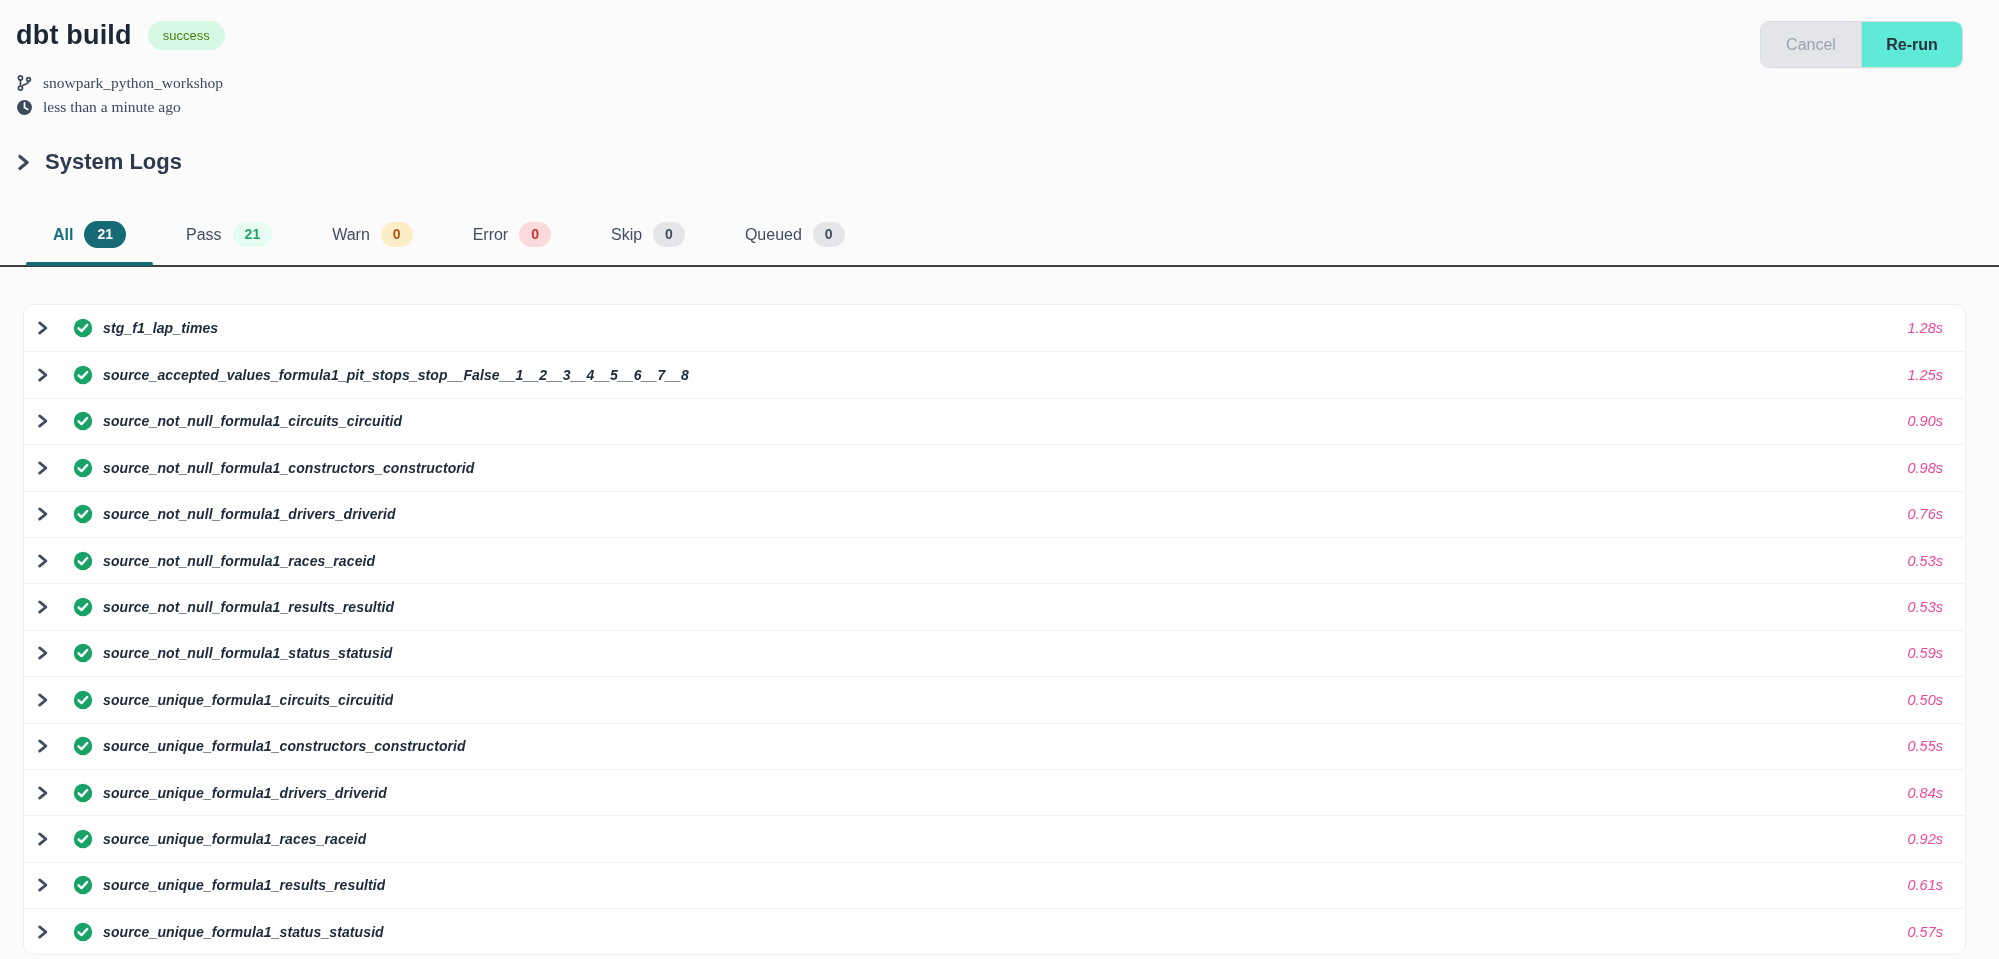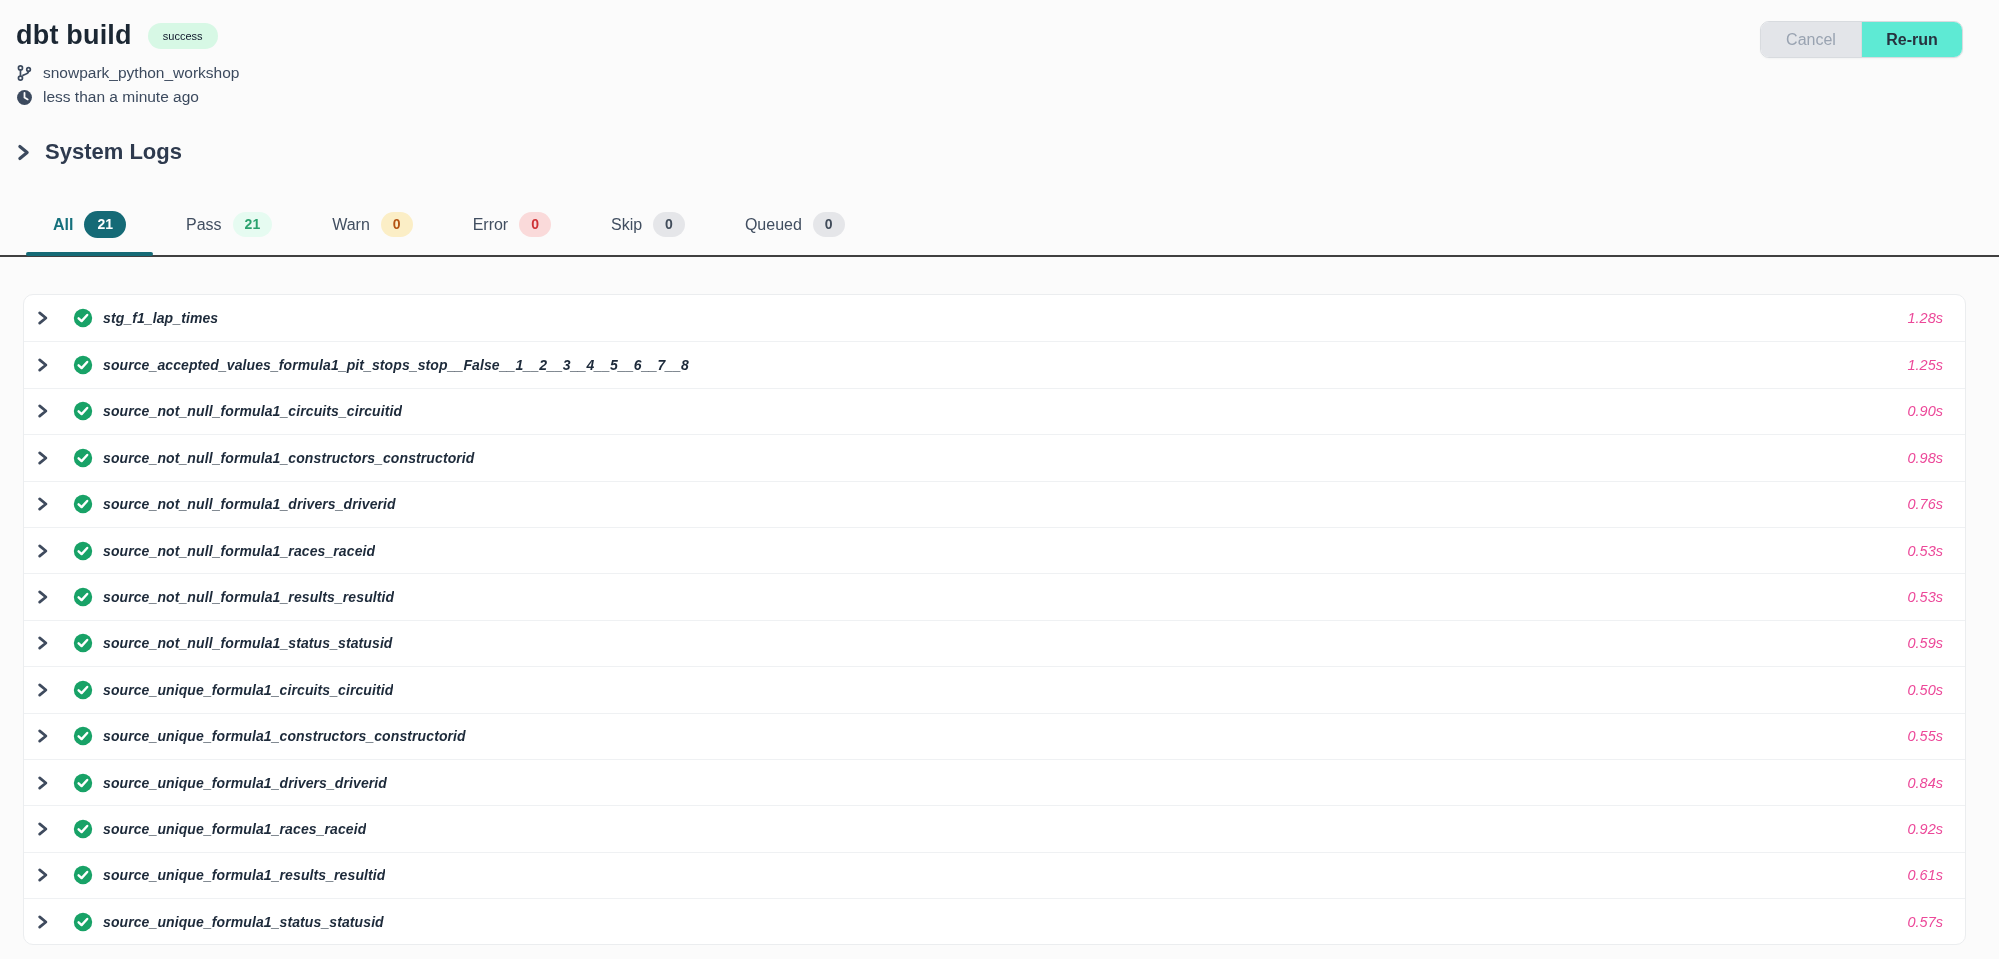--- a/index.html
+++ b/index.html
@@ -9,34 +9,34 @@
     background: #fbfbfb;
     font-family: "Liberation Sans", sans-serif;
     color: #222e3d;
   }
 
   
   .header { position: relative; padding: 20px 16px 0 16px; }
   .title-row { display: flex; align-items: center; gap: 16px; }
   .page-title { font-size: 27px; font-weight: 700; color: #1b2733; letter-spacing: .2px; }
   .status-badge {
-    background: #d7f8e5; color: #0f172a;
-    font-size: 11px; font-weight: 400;
+    background: #d7f8e5; color: #4d7c0f;
+    font-size: 13px; font-weight: 400;
     padding: 7px 15px; border-radius: 18px;
   }
-  .meta { margin-top: 10px; }
+  .meta { margin-top: 20px; font-family: Liberation Serif, serif; }
   .meta-line {
     display: flex; align-items: center; gap: 10px;
     font-size: 15.5px; color: #3c4a5e; line-height: 24px;
   }
   .meta-line svg { flex: 0 0 auto; }
 
   .btn-group {
     position: absolute; top: 21px; right: 36px;
-    display: flex; height: 37px;
+    display: flex; height: 47px;
     border: 1px solid #d8dbdf; border-radius: 9px;
     overflow: hidden; background: #fff;
     box-shadow: 0 1px 2px rgba(30,40,60,.04);
   }
   .btn { border: none; height: 100%; font-size: 16px; cursor: pointer;
          font-family: "Liberation Sans", sans-serif; }
   .btn-cancel { width: 101px; background: #e3e5e9; color: #99a3b1; border-right: 1px solid #d8dbdf; }
   .btn-rerun  { width: 100px; background: #5eead4; color: #27323f; font-weight: 700; }
 
   

